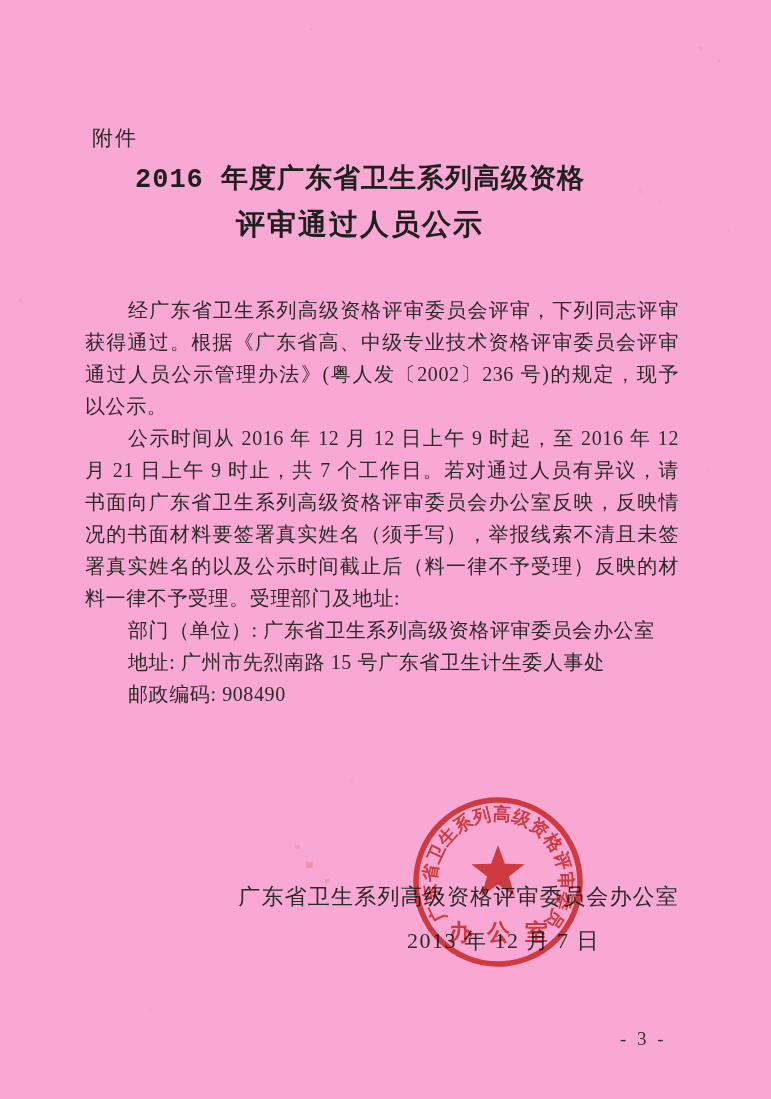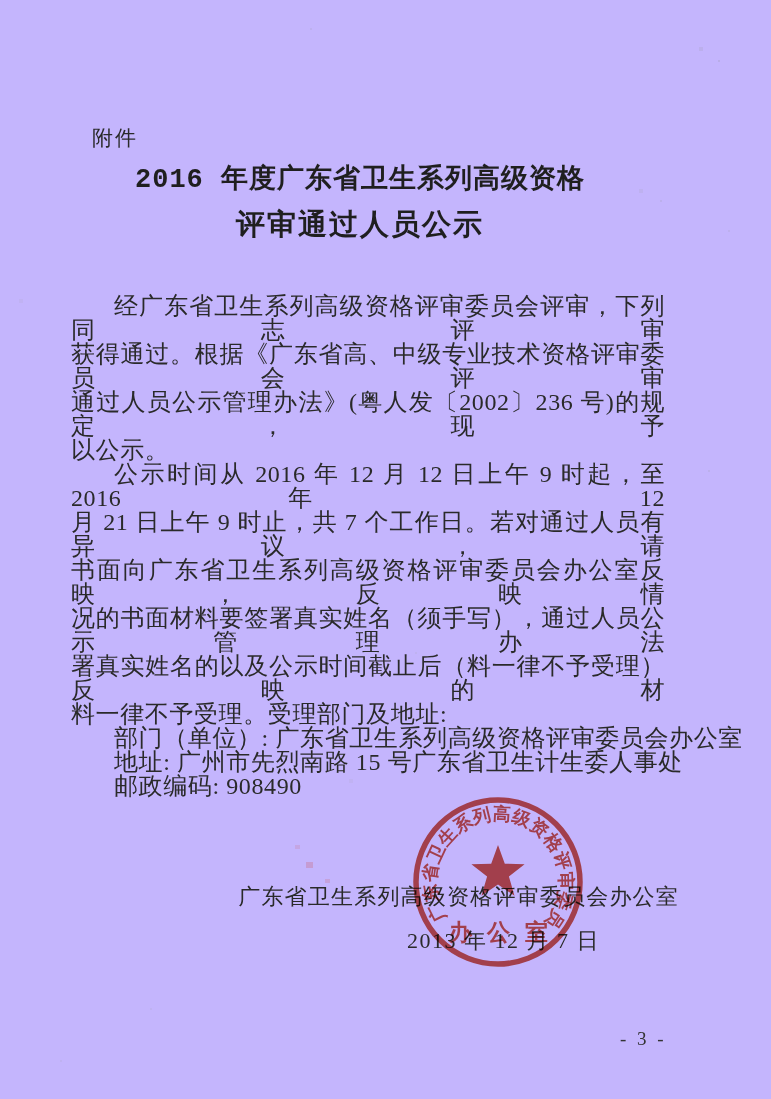--- a/index.html
+++ b/index.html
@@ -1,21 +1,21 @@
 <!DOCTYPE html>
 <html><head>
 <meta charset="utf-8">
 <style>
   html, body { margin: 0; padding: 0; background: #e8e8e8; }
   #page {
     position: relative;
     width: 771px;
     height: 1099px;
     margin: 0 auto;
-    background: #c4b5fd;
+    background: #f9a8d4;
     overflow: hidden;
     font-family: "Liberation Serif", "DejaVu Serif", serif;
     color: #2a2a2a;
   }
   
   .noise {
     position: absolute; top: 0; left: 0; width: 2px; height: 2px;
     background: transparent; pointer-events: none;
     box-shadow:
       700px  48px 0 1px rgba(140,140,140,0.14),
@@ -43,22 +43,22 @@
     position: absolute; left: 92px; top: 124px;
     font-size: 21px; letter-spacing: 2px;
   }
   .title-wrap {
     position: absolute; left: 30px; top: 158px; width: 660px;
     text-align: center; font-weight: bold; color: #1f1f1f;
   }
   .title-l1 { font-size: 27px; letter-spacing: 1px; line-height: 44px; font-family: Liberation Mono, monospace; }
   .title-l2 { font-size: 29px; letter-spacing: 2px; line-height: 44px; }
   .body-block {
-    position: absolute; left: 71px; top: 294px; width: 594px;
-    font-size: 24px; line-height: 24px; letter-spacing: 0.6px;
+    position: absolute; left: 85px; top: 294px; width: 594px;
+    font-size: 20px; line-height: 32px; letter-spacing: 0.6px;
   }
   .line { white-space: nowrap; }
   .j { text-align: justify; text-align-last: justify; white-space: normal; }
   .ind { text-indent: 43px; }
   .signature {
     position: absolute; right: 92px; top: 882px;
     font-size: 22px; letter-spacing: 1.2px; white-space: nowrap;
   }
   .docdate {
     position: absolute; left: 407px; top: 926px;
@@ -94,21 +94,21 @@
   </div>
 
   <div class="body-block">
     <div class="line j ind">经广东省卫生系列高级资格评审委员会评审，下列同志评审</div>
     <div class="line j">获得通过。根据《广东省高、中级专业技术资格评审委员会评审</div>
     <div class="line j">通过人员公示管理办法》(粤人发〔2002〕236 号)的规定，现予</div>
     <div class="line">以公示。</div>
     <div class="line j ind">公示时间从 2016 年 12 月 12 日上午 9 时起，至 2016 年 12</div>
     <div class="line j">月 21 日上午 9 时止，共 7 个工作日。若对通过人员有异议，请</div>
     <div class="line j">书面向广东省卫生系列高级资格评审委员会办公室反映，反映情</div>
-    <div class="line j">况的书面材料要签署真实姓名（须手写），通过人员公示管理办法</div>
+    <div class="line j">况的书面材料要签署真实姓名（须手写），举报线索不清且未签</div>
     <div class="line j">署真实姓名的以及公示时间截止后（料一律不予受理）反映的材</div>
     <div class="line">料一律不予受理。受理部门及地址:</div>
     <div class="line ind">部门（单位）: 广东省卫生系列高级资格评审委员会办公室</div>
     <div class="line ind">地址: 广州市先烈南路 15 号广东省卫生计生委人事处</div>
     <div class="line ind">邮政编码: 908490</div>
   </div>
 
   <div class="signature">广东省卫生系列高级资格评审委员会办公室</div>
 
   <div class="docdate">2013 年 12 月 7 日</div>

